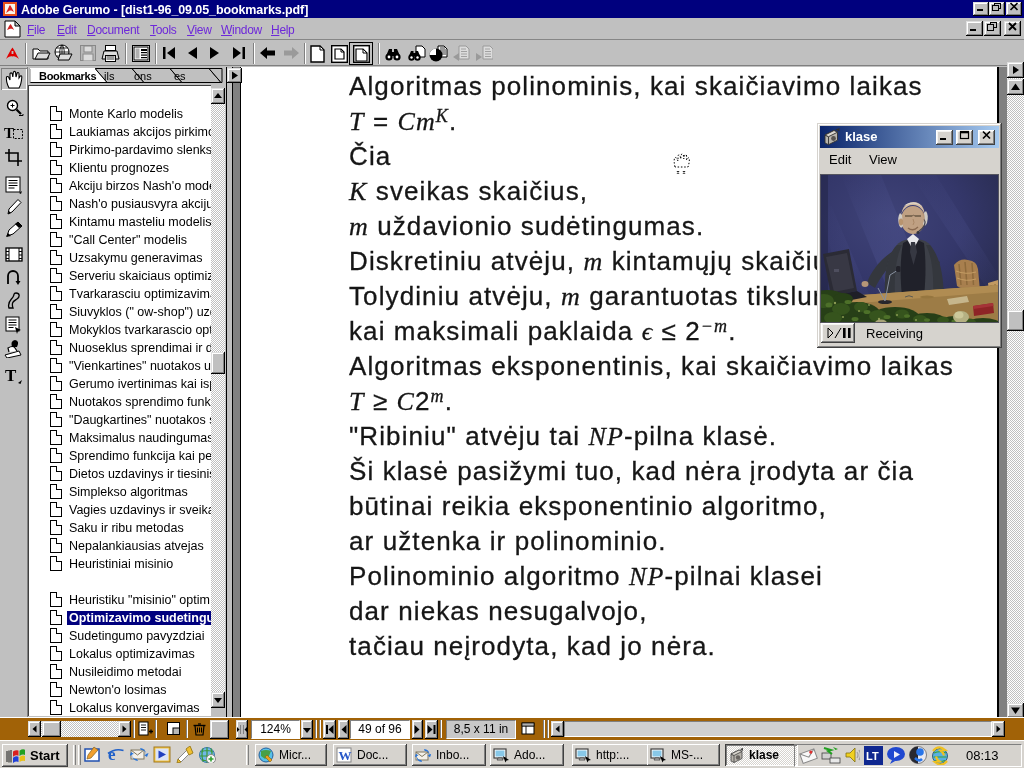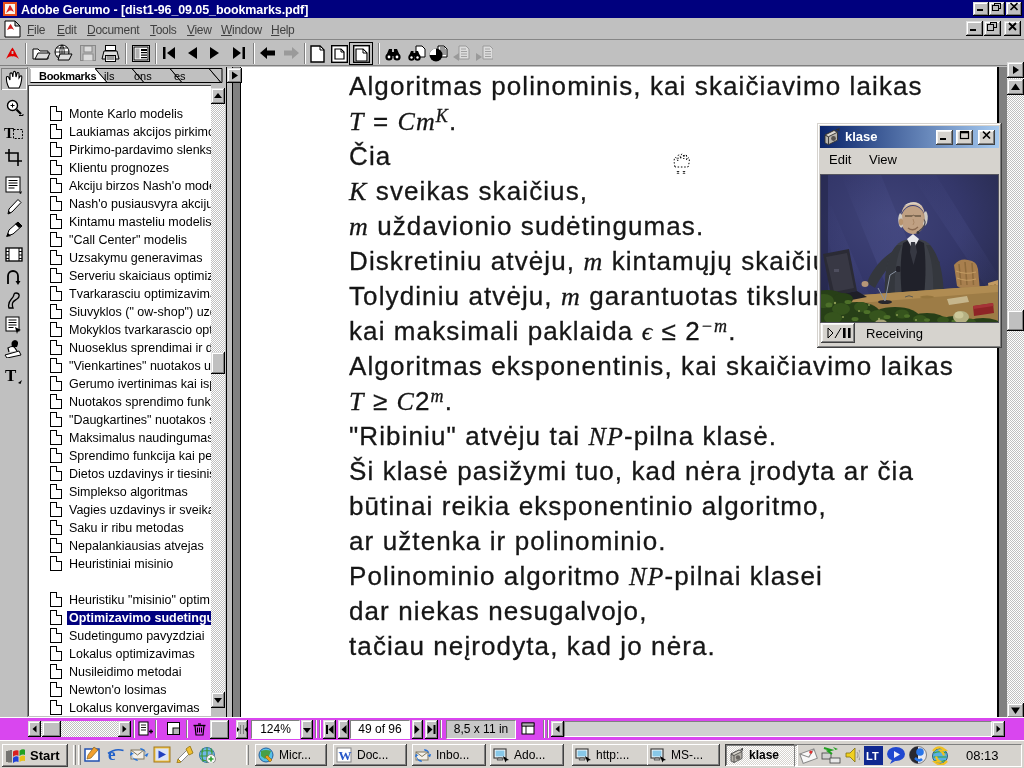--- a/index.html
+++ b/index.html
@@ -4,21 +4,21 @@
 *{margin:0;padding:0;box-sizing:border-box}
 html,body{width:1024px;height:768px;overflow:hidden;background:#c0c0c0;font-family:"Liberation Sans",sans-serif;}
 .abs{position:absolute}
 #root{position:absolute;left:0;top:0;width:1024px;height:768px;}
 
 #titlebar{left:0;top:0;width:1024px;height:18px;background:#00007e;}
 #titlebar .txt{left:21px;top:2.5px;color:#fff;font-weight:bold;font-size:12.5px;letter-spacing:-0.1px;}
 .tbtn{width:16px;height:14px;background:#c0c0c0;box-shadow:inset -1px -1px 0 #000,inset 1px 1px 0 #dfdfdf,inset -2px -2px 0 #808080,inset 2px 2px 0 #fff;font-size:9px;text-align:center;color:#000;}
 
 #menubar{left:0;top:18px;width:1024px;height:22px;background:#c0c0c0;border-bottom:1px solid #868686;}
-.menu{top:5px;font-size:12px;letter-spacing:-0.3px;color:#404040}
+.menu{top:5px;font-size:12px;letter-spacing:-0.3px;color:#6d28d9}
 .menu u{text-decoration:underline}
 
 #toolbar{left:0;top:41px;width:1024px;height:25px;background:#c0c0c0;border-bottom:1px solid #808080;}
 .tsep{top:2px;width:2px;height:21px;border-left:1px solid #808080;border-right:1px solid #fff;}
 
 #content{left:0;top:67px;width:1024px;height:650px;background:#c0c0c0;}
 #toolcol{left:0;top:0;width:28px;height:650px;background:#c0c0c0;border-right:1px solid #808080;}
 #bmpanel{left:28px;top:0;width:198px;height:650px;background:#c0c0c0;}
 #bmlist{left:0;top:18px;width:183px;height:631px;background:#fff;border-top:1px solid #404040;border-left:1px solid #404040;overflow:hidden;}
 .bmrow{position:absolute;left:0;height:18px;width:300px;white-space:nowrap;font-size:12.5px;color:#000;}
@@ -32,21 +32,21 @@
 
 #splitter{left:226px;top:0;width:7px;height:650px;background:#c0c0c0;border-left:1px solid #000;border-right:1px solid #000;}
 #docpane{left:233px;top:0;width:774px;height:650px;background:#808080;}
 #page{left:7px;top:0;width:759px;height:650px;background:#fff;border-left:1px solid #000;border-right:2px solid #000;}
 #docscroll{left:1007px;top:67px;width:17px;height:650px;}
 
 #doctext{left:116px;top:2px;width:640px;color:#161616;font-size:26px;line-height:35px;white-space:nowrap;letter-spacing:1.1px;-webkit-text-stroke:0.3px #161616;}
 #doctext sup{line-height:0;position:relative;top:-0.42em;vertical-align:baseline;}
 .math{font-family:"Liberation Serif",serif;font-style:italic;}
 
-#statusbar{left:0;top:717px;width:1024px;height:23px;background:#d946ef;border-top:1px solid #fff;}
+#statusbar{left:0;top:717px;width:1024px;height:23px;background:#a16207;border-top:1px solid #fff;}
 .sb-box{position:absolute;background:#fff;border:1px solid;border-color:#808080 #fff #fff #808080;font-size:12px;text-align:center;}
 
 #taskbar{left:0;top:740px;width:1024px;height:28px;background:#d6d3ce;border-top:1px solid #fff;}
 .task{position:absolute;top:3px;height:22px;background:#d6d3ce;box-shadow:inset -1px -1px 0 #404040,inset 1px 1px 0 #fff,inset -2px -2px 0 #808080;font-size:12px;color:#000;white-space:nowrap;overflow:hidden;}
 .task .lbl{position:absolute;left:24px;top:4px;}
 
 #klase{left:817px;top:123px;width:185px;height:225px;background:#d6d3ce;box-shadow:inset -1px -1px 0 #404040,inset 1px 1px 0 #d6d3ce,inset -2px -2px 0 #808080,inset 2px 2px 0 #fff;}
 #ktitle{left:3px;top:3px;width:179px;height:22px;background:linear-gradient(to right,#0a246a,#a6caf0);}
 #ktitle .txt{position:absolute;left:25px;top:3px;color:#fff;font-weight:bold;font-size:13px;}
 .kbtn{position:absolute;top:4px;width:17px;height:15px;background:#d6d3ce;box-shadow:inset -1px -1px 0 #404040,inset 1px 1px 0 #fff,inset -2px -2px 0 #808080,inset 2px 2px 0 #f4f3f1;font-size:10px;font-weight:bold;text-align:center;line-height:14px;}

